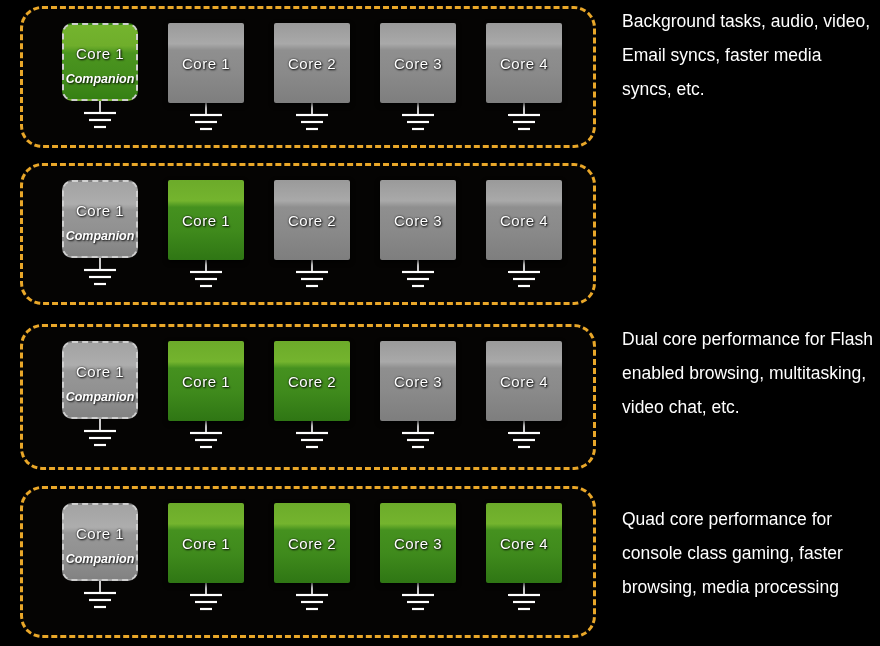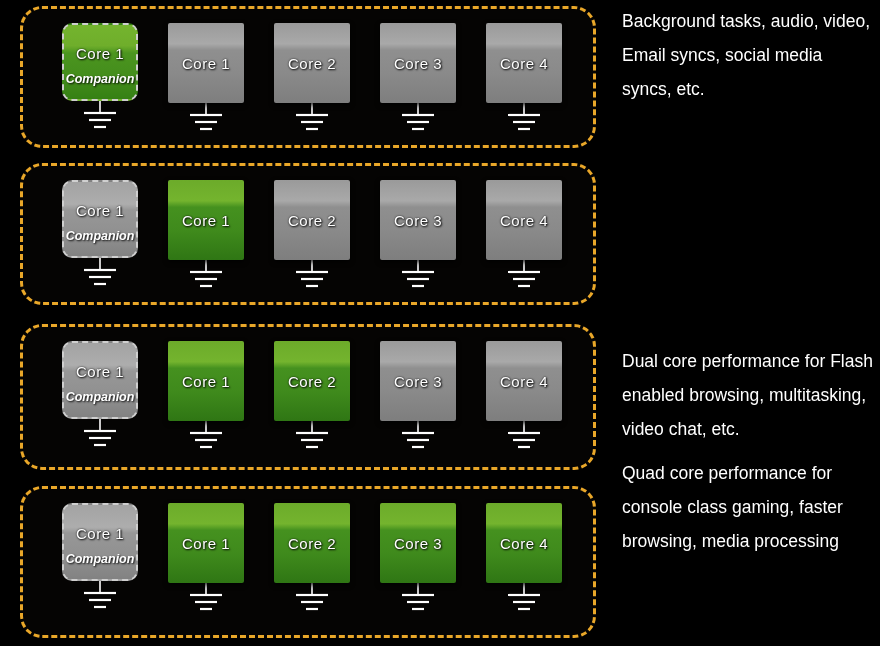--- a/index.html
+++ b/index.html
@@ -223,21 +223,21 @@
             <svg width="44" height="30" viewBox="0 0 44 30" class="ground">
               <line x1="22" y1="0" x2="22" y2="11" stroke="#ffffff" stroke-width="1.6"></line>
               <line x1="6" y1="12" x2="38" y2="12" stroke="#ffffff" stroke-width="2.2"></line>
               <line x1="11" y1="19" x2="33" y2="19" stroke="#ffffff" stroke-width="2.2"></line>
               <line x1="16" y1="26" x2="28" y2="26" stroke="#ffffff" stroke-width="2.2"></line>
             </svg>
           </span>
         </div>
       </div>
     </div>
-    <div class="caption" style="top: 4px;"> Background tasks, audio, video, Email syncs, social media syncs, etc.</div>
+    <div class="caption" style="top: 4px;"> Background tasks, audio, video, Email syncs, faster media syncs, etc.</div>
     <div class="group" style="top: 163px; height: 142px;">
       <div class="cores-row">
         <div class="core-slot">
           <div class="core companion gray">
             <span class="core-label">Core 1</span>
             <span class="core-sub">Companion</span>
           </div>
           <span style="margin-top: 0px;">
             <svg width="44" height="30" viewBox="0 0 44 30" class="ground">
               <line x1="22" y1="0" x2="22" y2="11" stroke="#ffffff" stroke-width="1.6"></line>
@@ -364,21 +364,21 @@
             <svg width="44" height="30" viewBox="0 0 44 30" class="ground">
               <line x1="22" y1="0" x2="22" y2="11" stroke="#ffffff" stroke-width="1.6"></line>
               <line x1="6" y1="12" x2="38" y2="12" stroke="#ffffff" stroke-width="2.2"></line>
               <line x1="11" y1="19" x2="33" y2="19" stroke="#ffffff" stroke-width="2.2"></line>
               <line x1="16" y1="26" x2="28" y2="26" stroke="#ffffff" stroke-width="2.2"></line>
             </svg>
           </span>
         </div>
       </div>
     </div>
-    <div class="caption" style="top: 322px; margin-top: 22px;">Dual core performance for Flash enabled browsing, multitasking, video chat, etc.</div>
+    <div class="caption" style="top: 322px;">Dual core performance for Flash enabled browsing, multitasking, video chat, etc.</div>
     <div class="group" style="top: 486px; height: 152px;">
       <div class="cores-row">
         <div class="core-slot">
           <div class="core companion gray">
             <span class="core-label">Core 1</span>
             <span class="core-sub">Companion</span>
           </div>
           <span style="margin-top: 0px;">
             <svg width="44" height="30" viewBox="0 0 44 30" class="ground">
               <line x1="22" y1="0" x2="22" y2="11" stroke="#ffffff" stroke-width="1.6"></line>
@@ -435,14 +435,14 @@
             <svg width="44" height="30" viewBox="0 0 44 30" class="ground">
               <line x1="22" y1="0" x2="22" y2="11" stroke="#ffffff" stroke-width="1.6"></line>
               <line x1="6" y1="12" x2="38" y2="12" stroke="#ffffff" stroke-width="2.2"></line>
               <line x1="11" y1="19" x2="33" y2="19" stroke="#ffffff" stroke-width="2.2"></line>
               <line x1="16" y1="26" x2="28" y2="26" stroke="#ffffff" stroke-width="2.2"></line>
             </svg>
           </span>
         </div>
       </div>
     </div>
-    <div class="caption" style="top: 456px;">Quad core performance for console class gaming, faster browsing, media processing</div>
+    <div class="caption" style="top: 502px;">Quad core performance for console class gaming, faster browsing, media processing</div>
   </div>
 
 </body></html>

